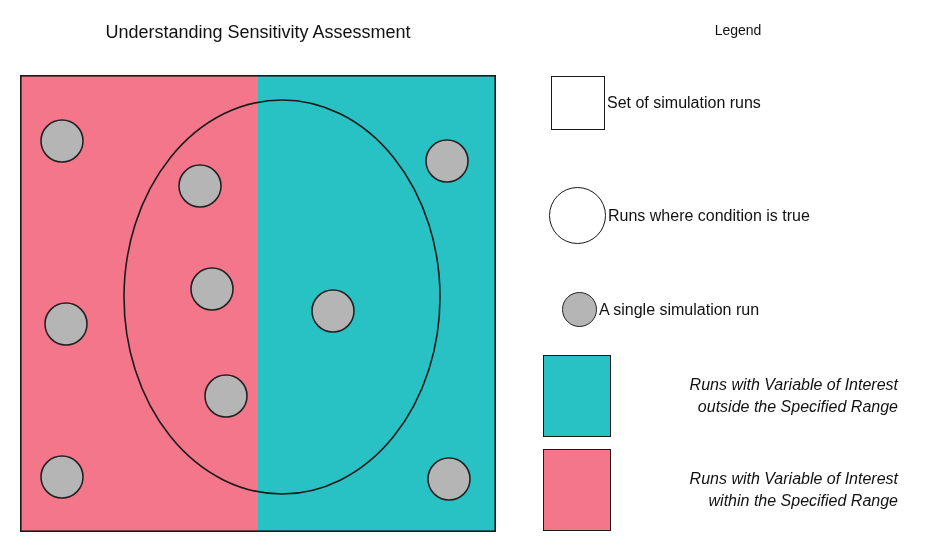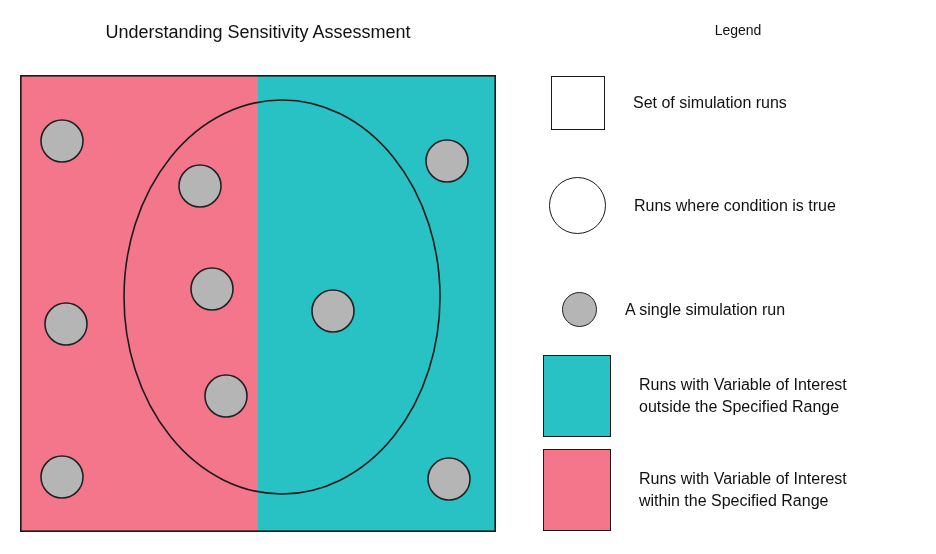--- a/index.html
+++ b/index.html
@@ -22,26 +22,26 @@
     text-align:center;font-size:18px;color:#111;
   }
   .legend-title{
     position:absolute;left:540px;top:22px;width:396px;
     text-align:center;font-size:14px;color:#111;
   }
   .venn{
     position:absolute;left:20px;top:75px;
   }
   .legend-row{
-    position:absolute;display:flex;align-items:center;gap:28px;
+    position:absolute;display:flex;align-items:center;gap:2px;
   }
   .legend-label{
     font-size:16px;line-height:1.35;color:#111;white-space:pre-line;
   }
-  .legend-label.centered{text-align:left;width:285px;}
+  .legend-label.centered{text-align:right;width:285px;font-style:italic;}
   .swatch-square{
     width:54px;height:54px;background:#fff;border:1.6px solid var(--line);
     box-sizing:border-box;flex:0 0 auto;
   }
   .swatch-circle{
     width:57px;height:57px;border-radius:50%;background:#fff;
     border:1.6px solid var(--line);box-sizing:border-box;flex:0 0 auto;
   }
   .swatch-dot{
     width:35px;height:35px;border-radius:50%;background:var(--dot-fill);
@@ -79,21 +79,21 @@
         <circle cx="429" cy="404" r="21" class="run-dot"></circle>
       </g>
     <rect x="0.8" y="0.8" width="474.4" height="455.4" style="fill:none;stroke:var(--line);stroke-width:1.6;"></rect>
   </svg>
 
   <div class="legend-row" style="top:76px;left:551px;">
     <div class="swatch-square"></div>
     <div class="legend-label">Set of simulation runs</div>
   </div>
 
-  <div class="legend-row" style="top:177px;left:549px;align-items:center;">
+  <div class="legend-row" style="top:187px;left:549px;align-items:center;">
     <div class="swatch-circle"></div>
     <div class="legend-label">Runs where condition is true</div>
   </div>
 
   <div class="legend-row" style="top:292px;left:562px;justify-content:space-between;">
     <div class="swatch-dot"></div>
     <div class="legend-label">A single simulation run</div>
   </div>
 
   <div class="legend-row" style="top:355px;left:543px;">

